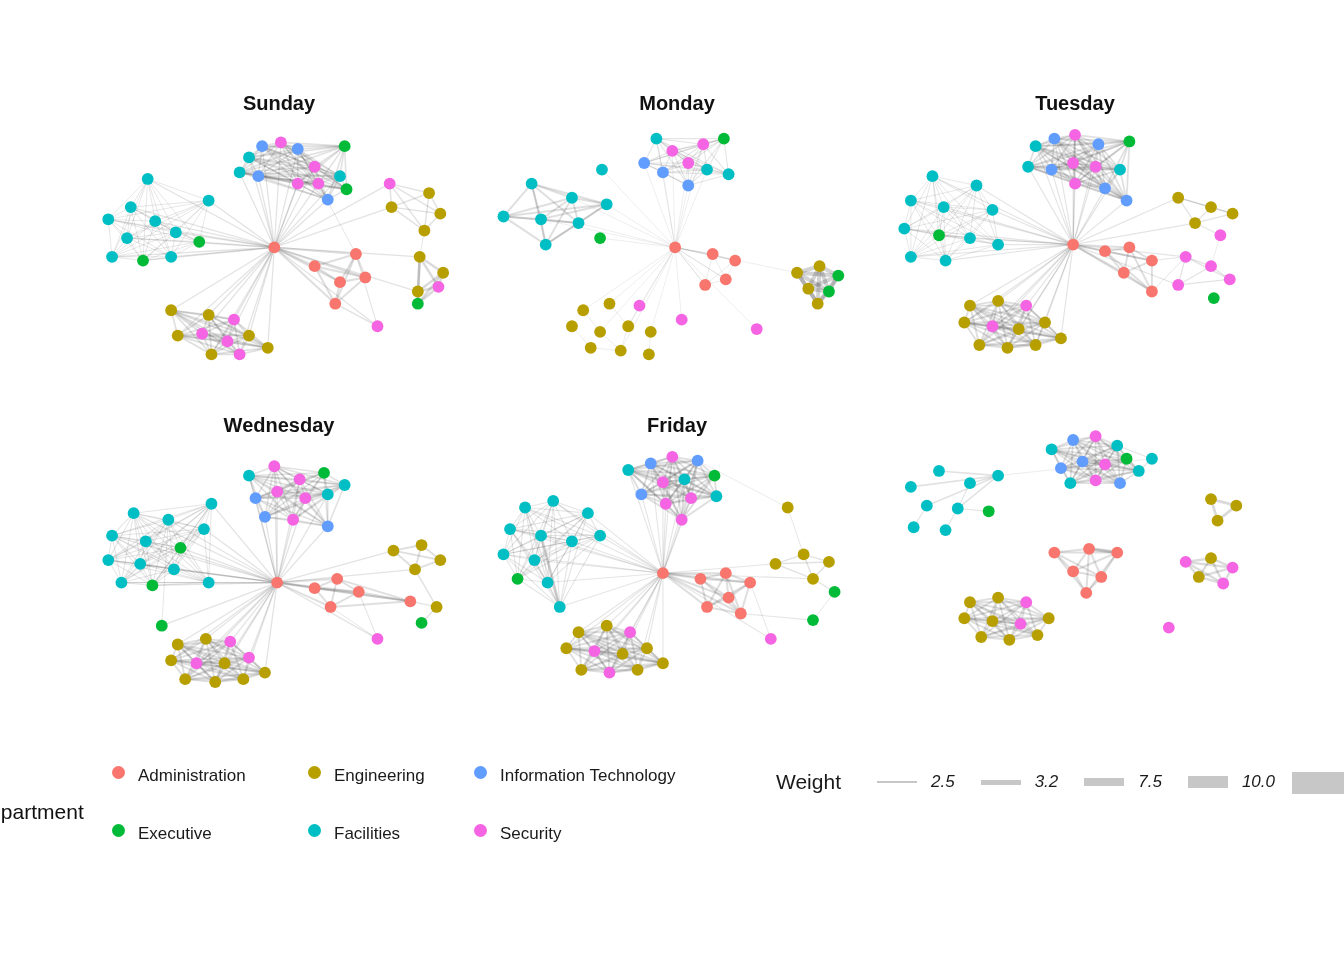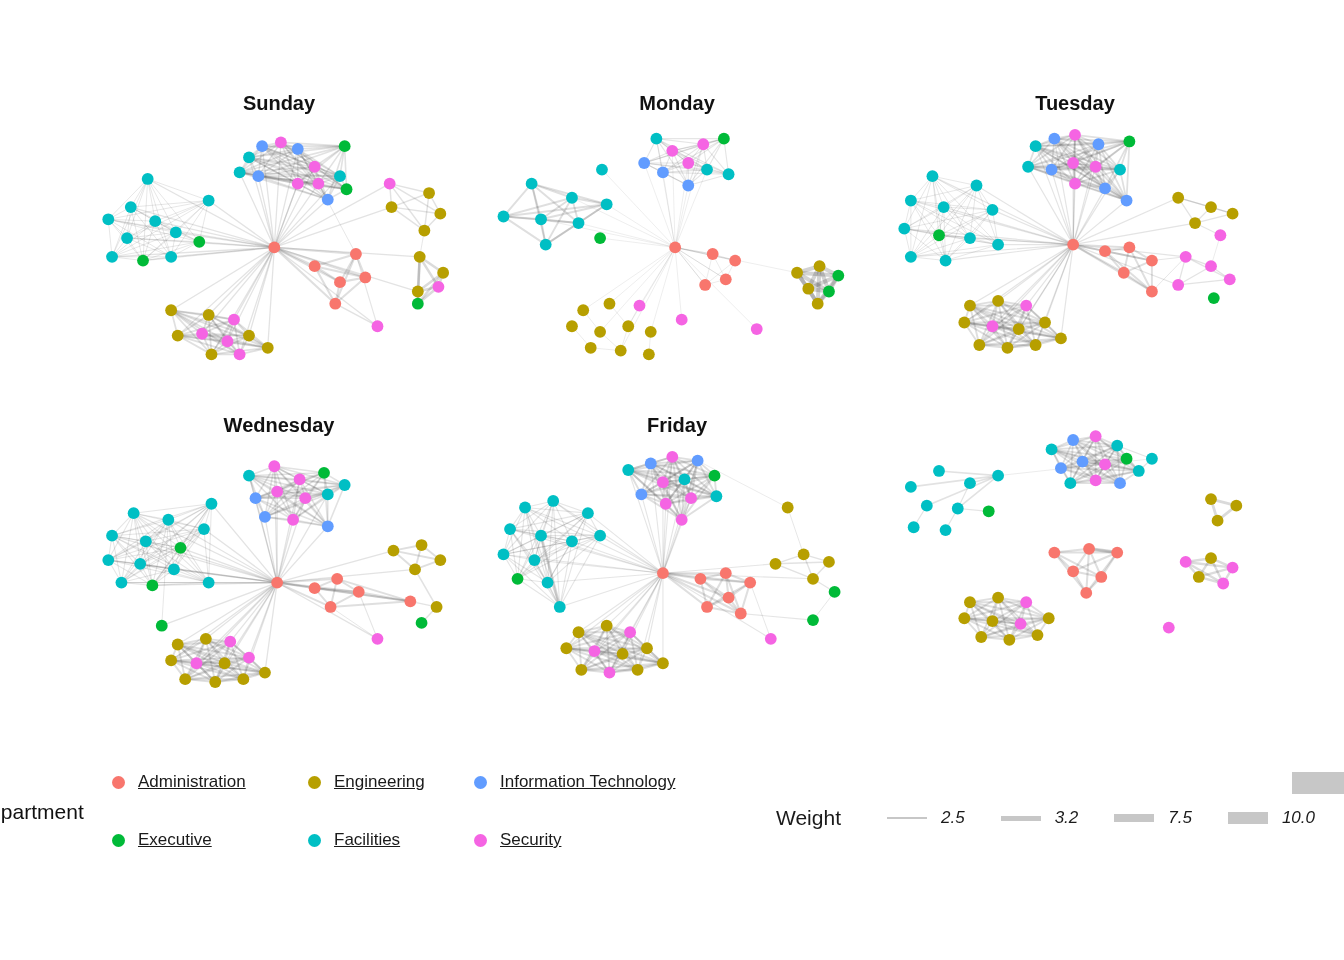--- a/index.html
+++ b/index.html
@@ -20,26 +20,26 @@
   
   #dept-legend-title{
     position:absolute;left:-26px;top:800px;font-size:21px;color:#111;
   }
   #dept-items{
     position:absolute;left:112px;top:766px;
     display:grid;grid-auto-flow:column;
     grid-template-rows:32px 32px;grid-row-gap:26px;
     grid-template-columns:196px 166px 300px;
   }
-  .dept-item{display:flex;align-items:center;gap:13px;font-size:17px;text-decoration:underline;}
+  .dept-item{display:flex;gap:13px;font-size:17px;}
   .dept-dot{width:13px;height:13px;border-radius:50%;flex:0 0 13px;}
   
   #weight-legend{
     position:absolute;left:776px;top:766px;height:32px;
-    display:flex;align-items:center;gap:36px;margin-top:36px;
+    display:flex;align-items:center;gap:26px;
   }
   #weight-legend .weight-title{font-size:21px;margin-right:10px;}
   .weight-item{display:flex;align-items:center;gap:14px;font-style:italic;}
   .weight-bar{width:40px;background:#c7c7c7;}
   .weight-label{font-size:17px;}
   #weight-overflow-bar{
     position:absolute;left:1292px;top:772px;width:70px;height:22px;background:#c7c7c7;
   }
 </style>
 </head>

